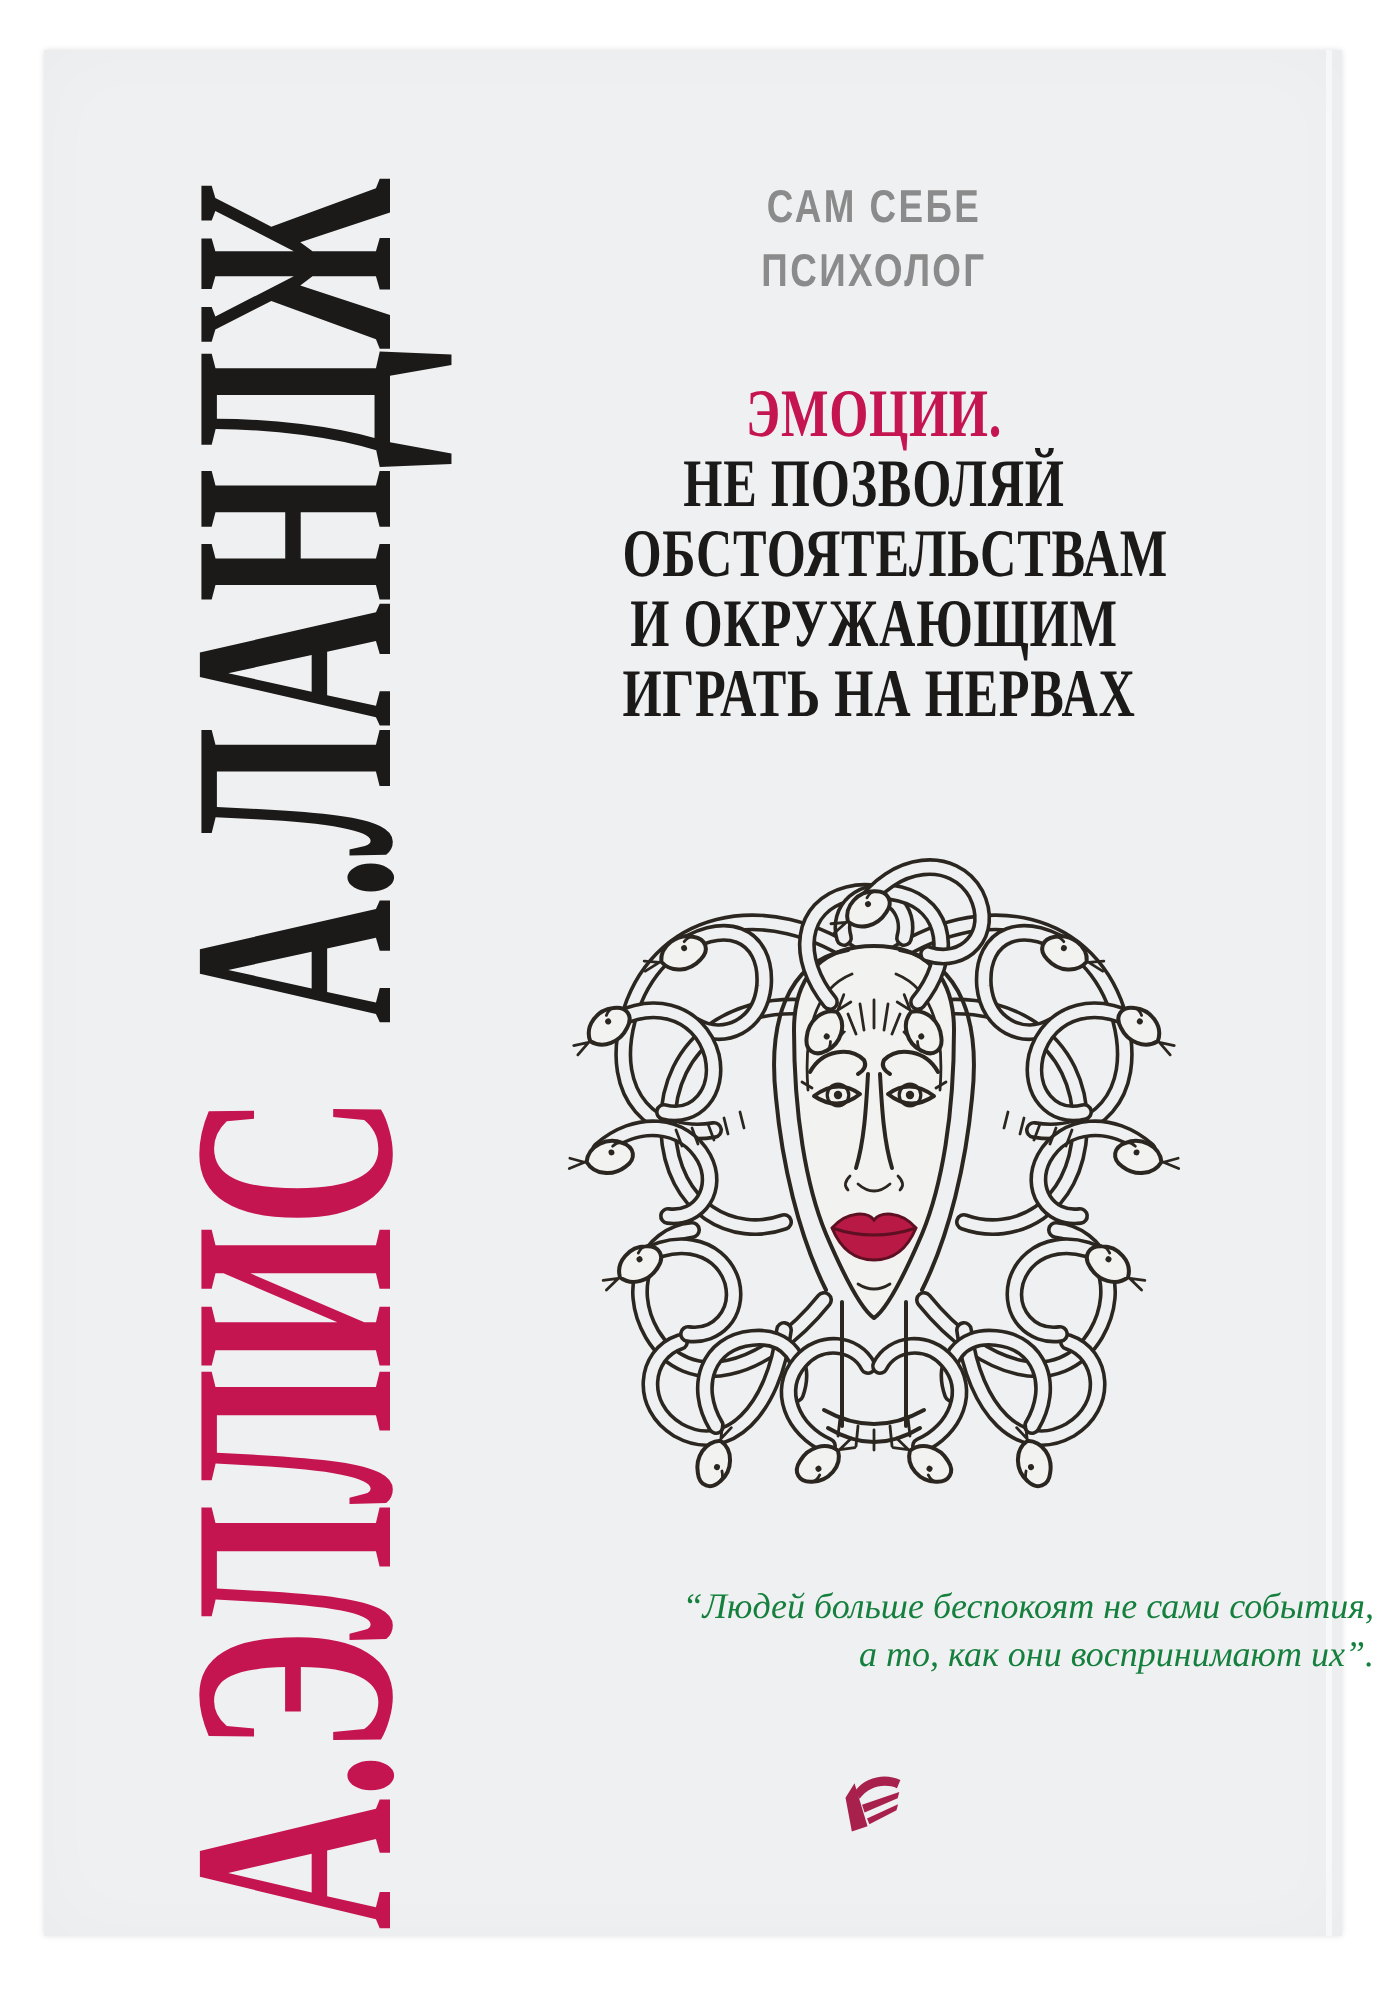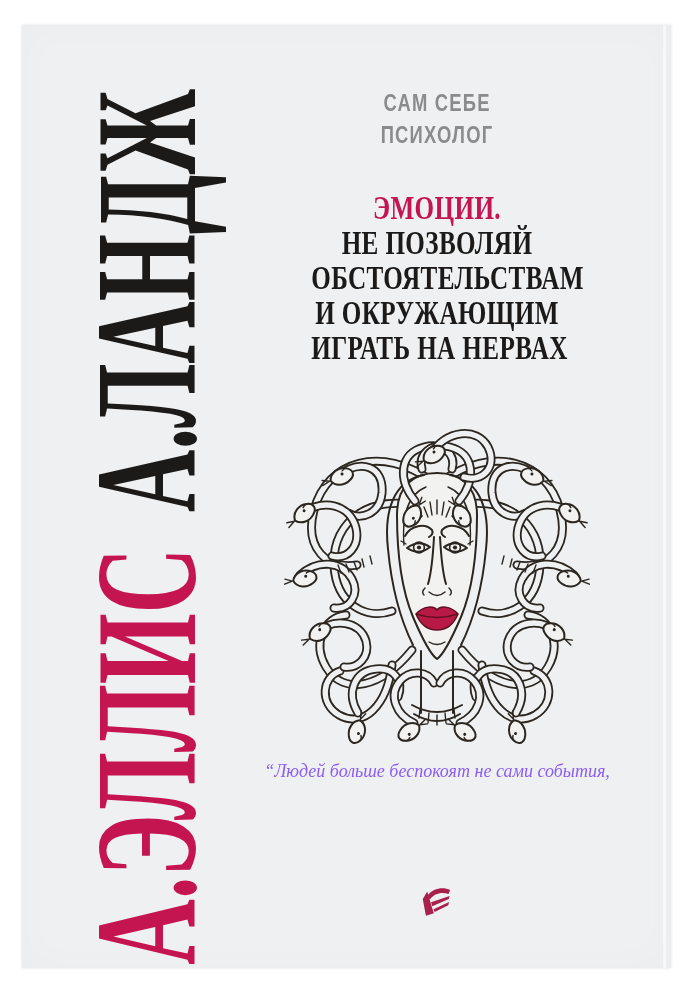--- a/index.html
+++ b/index.html
@@ -38,22 +38,22 @@
     position:absolute;white-space:nowrap;line-height:1;
     font-family:"Liberation Serif",serif;font-weight:700;font-size:120px;
     transform-origin:0 0;
   }
   .vauthor.lange{left:53px;top:487px;color:#1c1a19;
     transform:rotate(-90deg) scale(0.72,1.20);}
   .vauthor.ellis{left:53px;top:940px;color:#c51551;
     transform:rotate(-90deg) scale(0.76,1.20);}
   
   .quote{
-    position:absolute;left:165px;top:734px;width:500px;text-align:center;
-    font:italic 18px "Liberation Serif",serif;color:#8b5cf6;line-height:24px;
+    position:absolute;left:165px;top:766px;width:500px;text-align:right;
+    font:italic 18px "Liberation Serif",serif;color:#15803d;line-height:24px;
   }
   
   .ln{fill:none;stroke:#2b2620;stroke-width:2;stroke-linecap:round;stroke-linejoin:round;}
   .ln-thin{fill:none;stroke:#2b2620;stroke-width:1.4;stroke-linecap:round;}
   .td{fill:none;stroke:#2b2620;stroke-width:9;stroke-linecap:round;}
   .tl{fill:none;stroke:#eff0f1;stroke-width:5.4;stroke-linecap:round;}
   .skin{fill:#f2f2f1;stroke:#2b2620;stroke-width:2;stroke-linejoin:round;}
 </style>
 </head>
 <body>
@@ -172,20 +172,21 @@
     </g>
     <use href="#browpair" transform="translate(330,0) scale(-1,1)"></use>
 
     <path class="td" d="M158,40 C175,14 205,12 216,32 C226,52 210,68 192,62"></path>
     <path class="tl" d="M158,40 C175,14 205,12 216,32 C226,52 210,68 192,62"></path>
     <use href="#shead" transform="translate(151,44) rotate(-28)"></use>
   </svg>
 
   <div class="quote">
     <span>“Людей больше беспокоят не сами события,</span><br>
+    <span>а то, как они воспринимают их”.</span>
   </div>
 
   <svg viewBox="0 0 36 30" style="position:absolute;left:396px;top:862px;width:36px;height:30px">
     <g fill="#a8204c" transform="rotate(-4 18 15)">
       <path d="M5,11 L10,4 L15,26 L7,28 Z"></path>
       <path d="M10,8 C16,1 26,0 33,4 L31,8 C25,5 17,6 12,12 Z"></path>
       <path d="M13,15 L32,10 L31,13 L14,19 Z"></path>
       <path d="M15,22 L31,16 L30,19 L16,25 Z"></path>
     </g>
   </svg>

